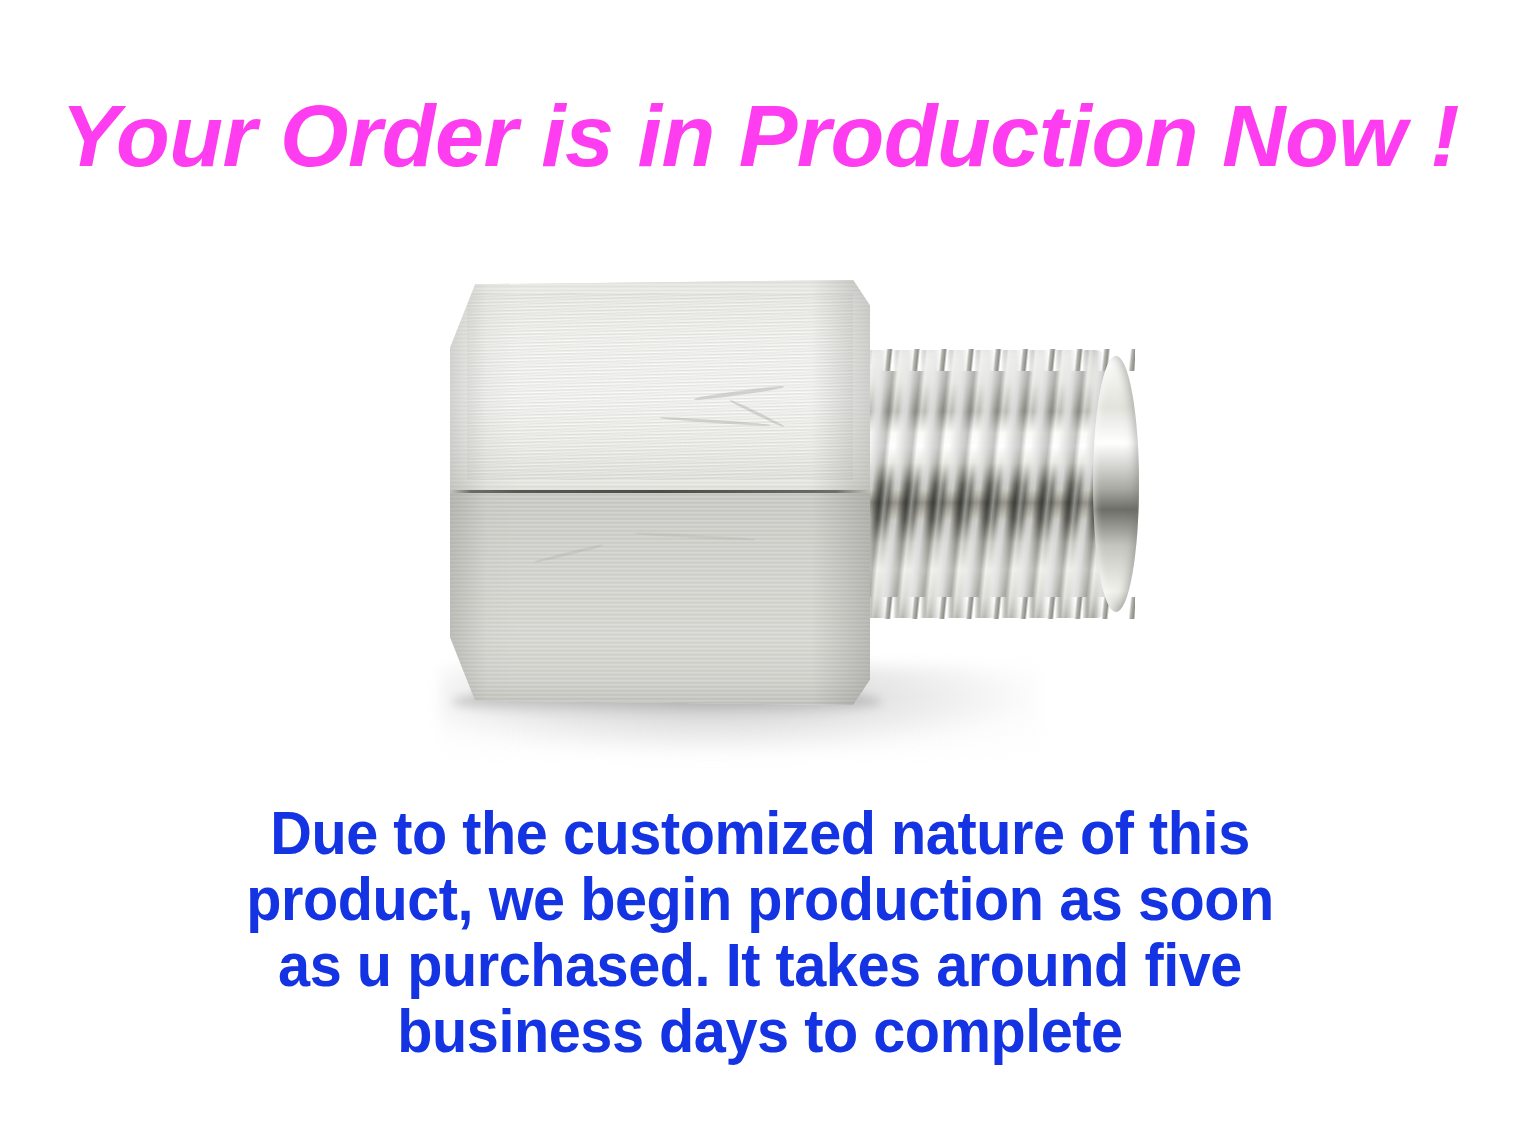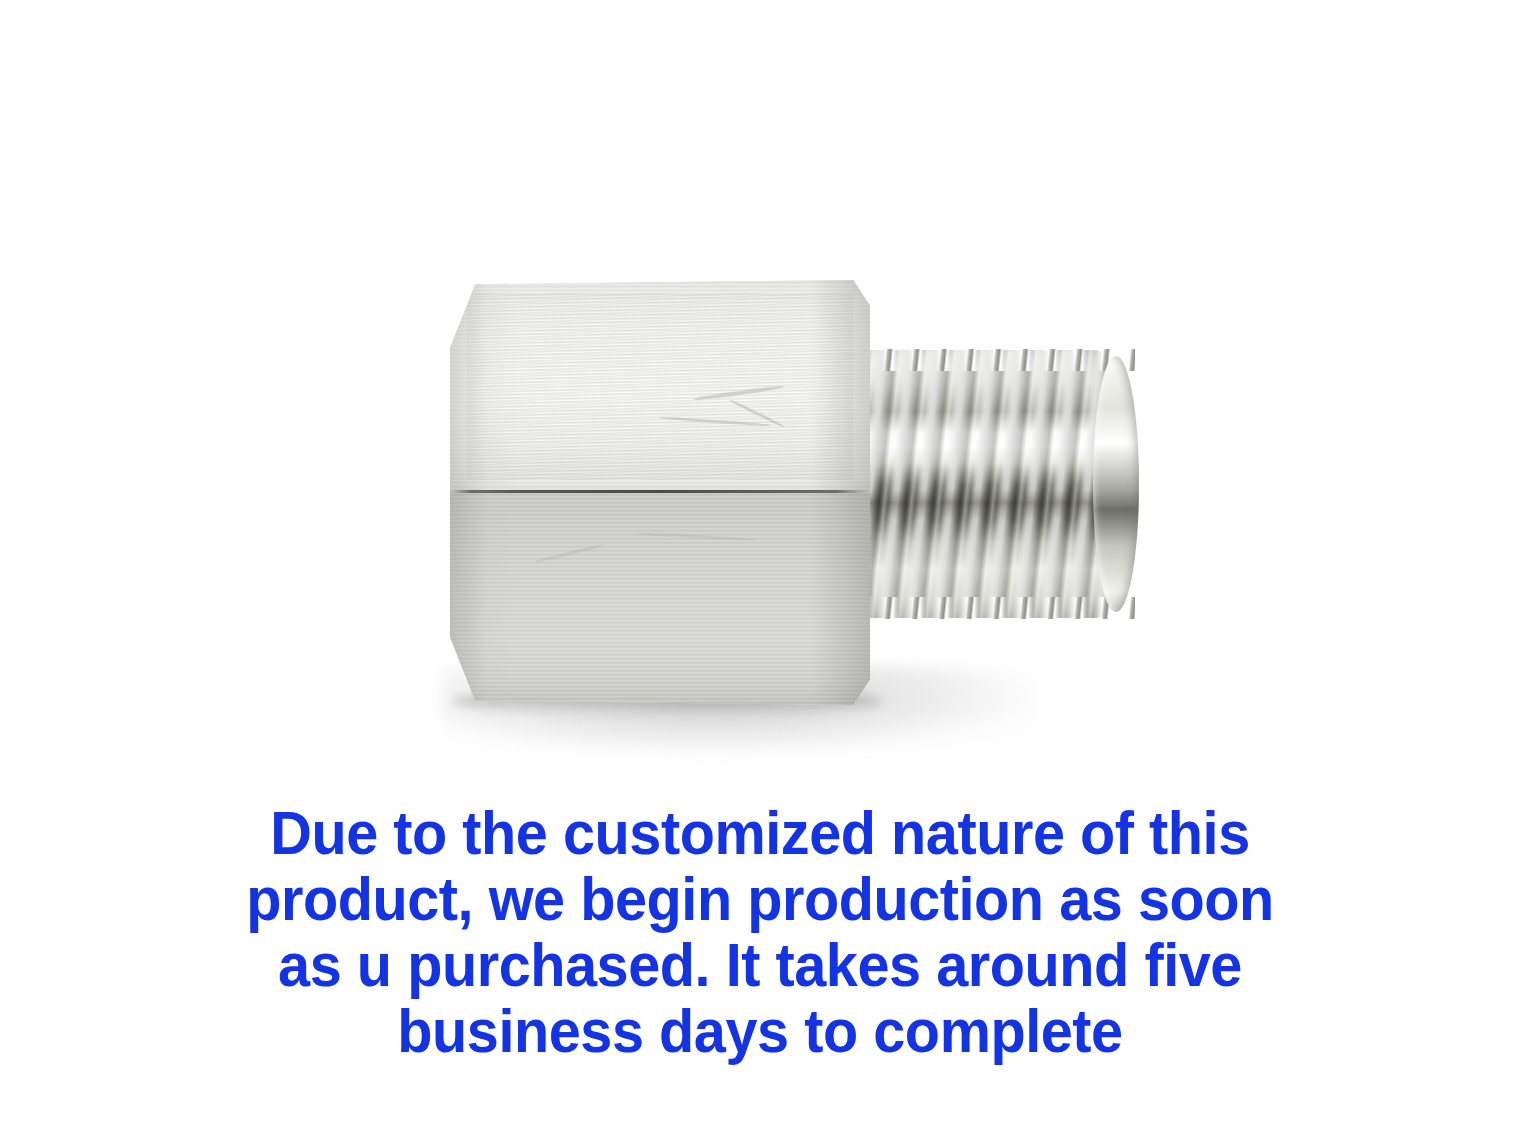--- a/index.html
+++ b/index.html
@@ -290,20 +290,21 @@
     transform: scaleX(0.93);
     transform-origin: center top;
   }
   #body-copy .line { display: block; white-space: nowrap; }
 </style>
 </head>
 <body>
 
 <div id="page">
 
+  <div id="headline">Your Order is in Production Now !</div>
 
   <div id="photo">
 
     <div class="shadow-floor"></div>
     <div class="shadow-hex"></div>
 
     <div class="thread">
       <div class="thread-body"></div>
       <div class="thread-ridges"></div>
       <div class="thread-ridges2"></div>

